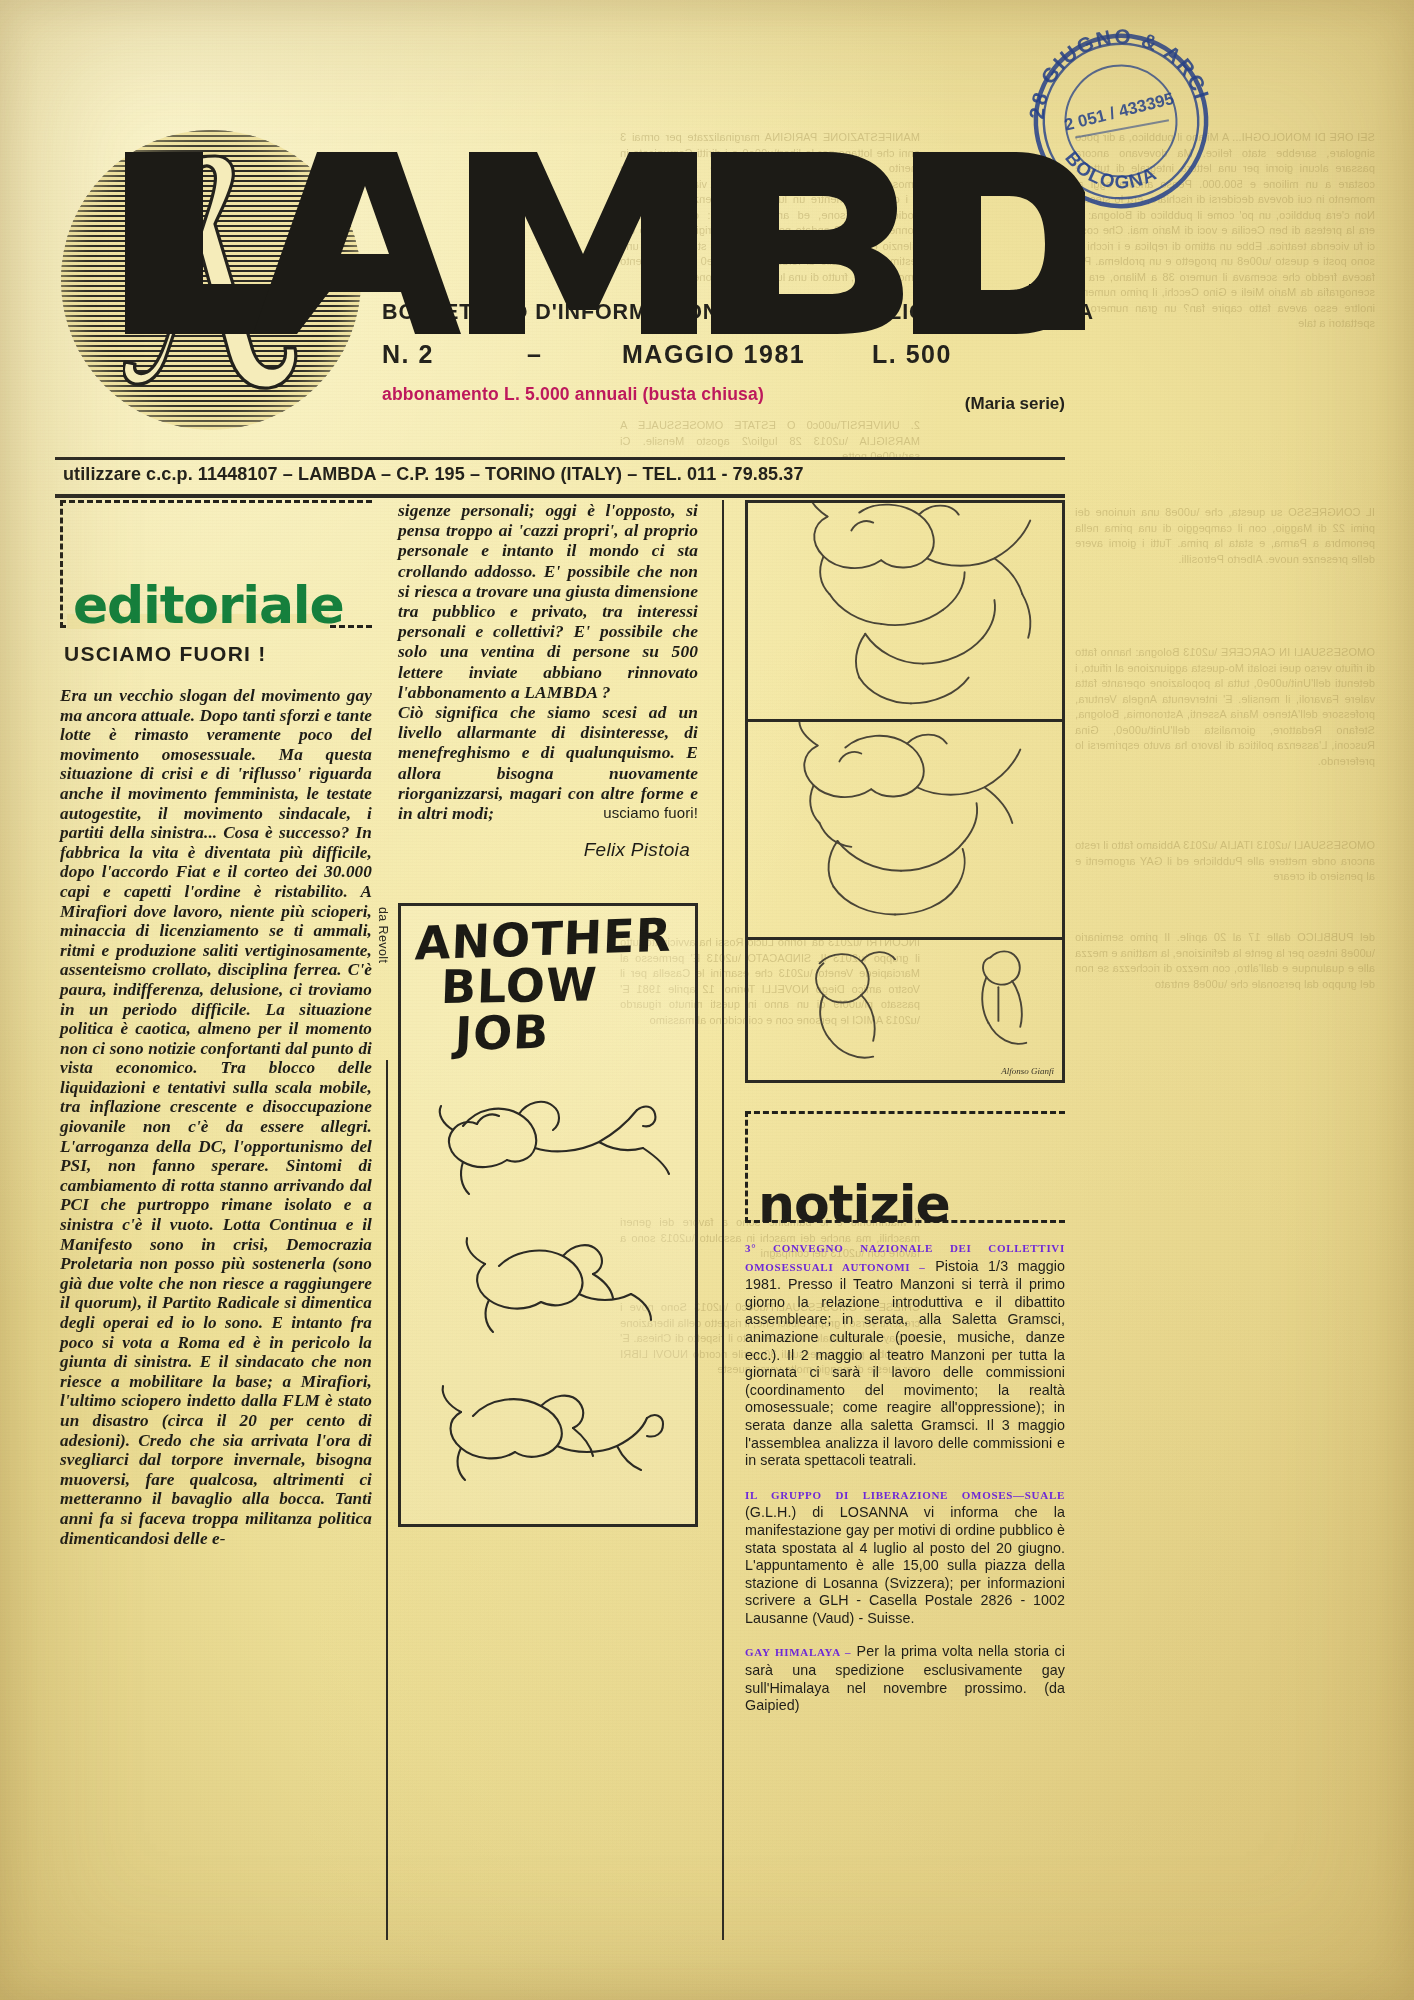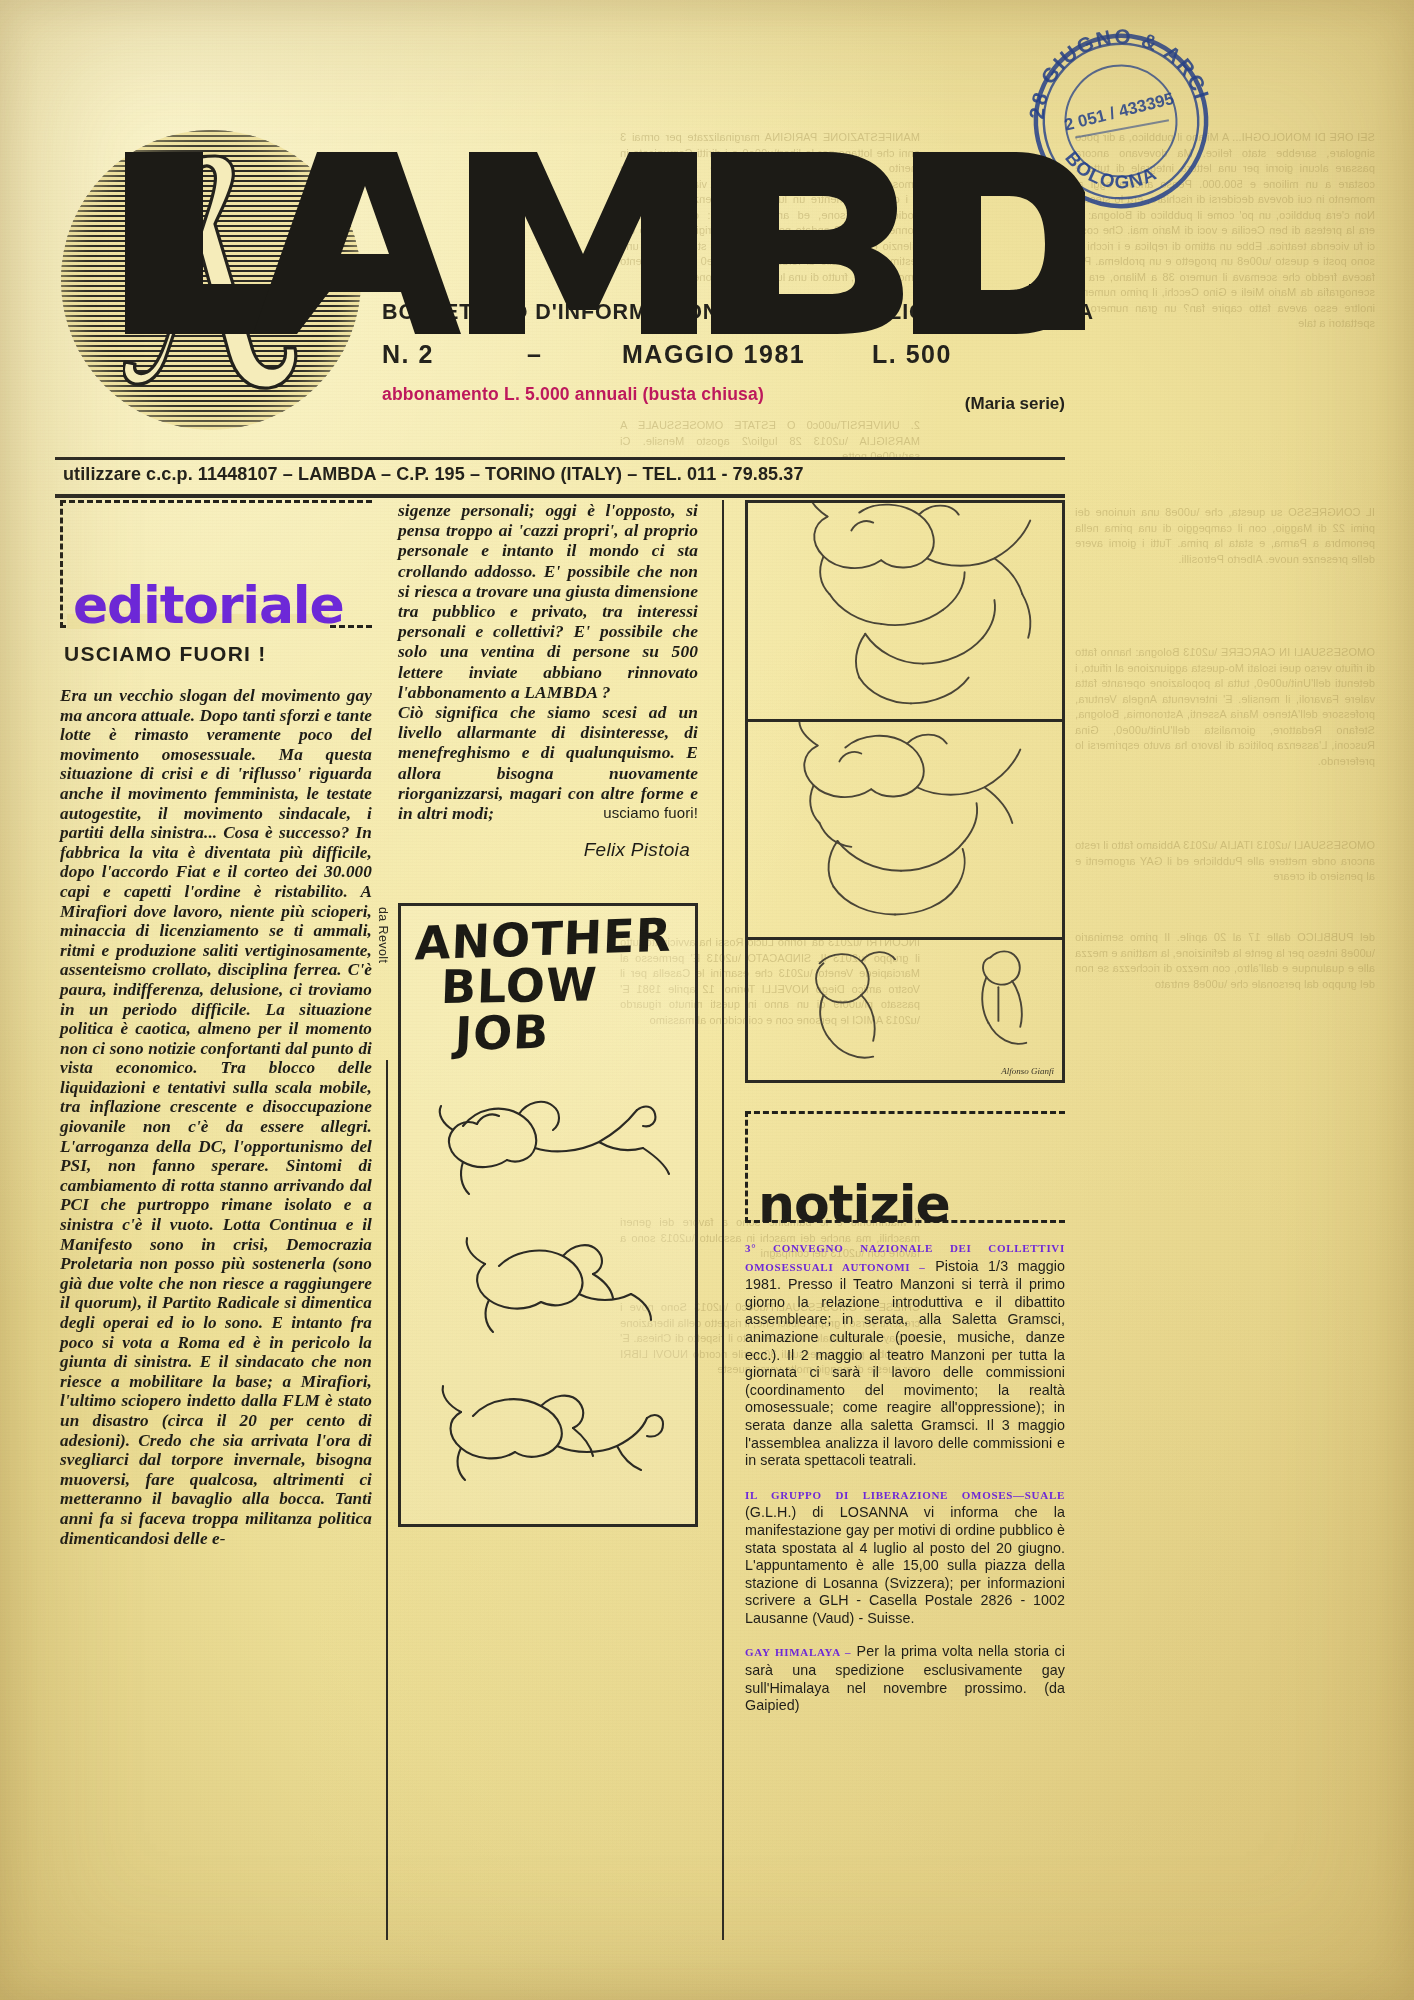--- a/index.html
+++ b/index.html
@@ -100,21 +100,21 @@
   .vrule{position:absolute;width:2px;background:#2b2a24;}
 
   
   #ed-head{
     position:relative;height:128px;margin-bottom:4px;
     border:3px dashed #22211b;border-right:none;
     box-sizing:border-box;
   }
   #ed-title{
     position:absolute;left:10px;bottom:-6px;
-    font-size:52px;font-weight:bold;letter-spacing:-1.2px;color:#6d28d9;
+    font-size:52px;font-weight:bold;letter-spacing:-1.2px;color:#15803d;
     font-family:"DejaVu Sans",sans-serif;
     background:transparent;padding:0 6px 0 0;line-height:52px;
   }
   #ed-title-mask{
     position:absolute;left:4px;bottom:-4px;height:54px;width:262px;
     background:linear-gradient(180deg,rgba(242,230,168,0) 0%,rgba(242,230,168,0) 72%,#f1e5a5 72%,#f1e5a5 100%);
   }
   #ed-sub{
     font-size:21px;font-weight:bold;letter-spacing:1.3px;color:#201f19;
     margin:14px 0 20px 4px;

